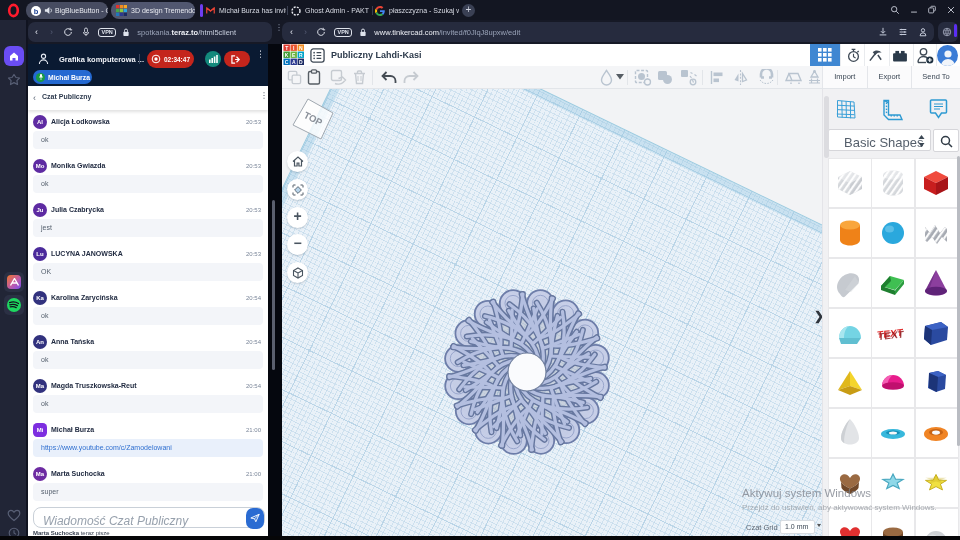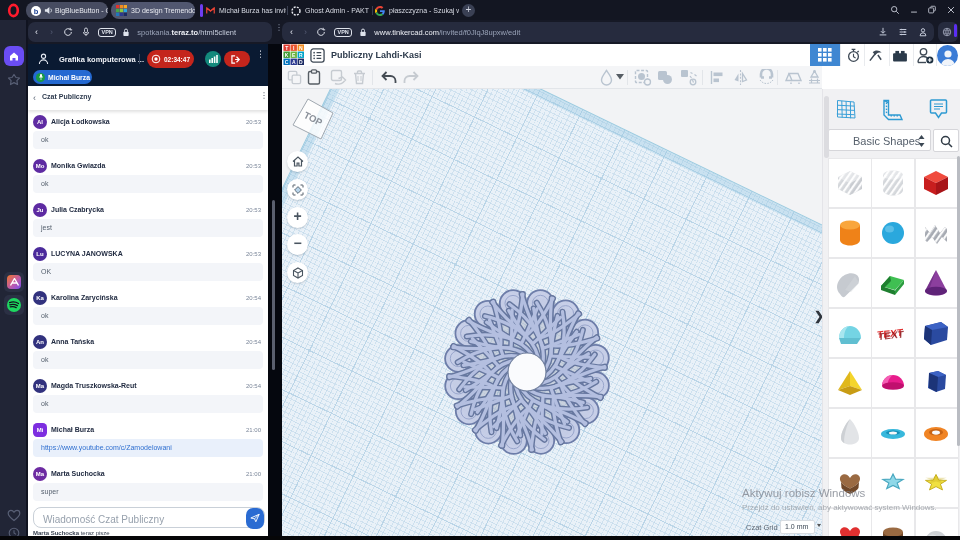--- a/index.html
+++ b/index.html
@@ -295,21 +295,21 @@
     <div class="avatar" style="top:379px;background:#7d2ee0;border-radius:30%;">Mi</div>
     <div class="msg-name" style="left:23px;top:382px;">Michał Burza</div>
     <div class="msg-time" style="right:7px;top:383px;">21:00</div>
     <div class="msg-bubble" style="top:395px;background:#e9f0fb;color:#2f6fd0;">https://www.youtube.com/c/Zamodelowani</div>
     <div class="avatar" style="top:423px;background:#6d2ba2;border-radius:50%;">Ma</div>
     <div class="msg-name" style="left:23px;top:426px;">Marta Suchocka</div>
     <div class="msg-time" style="right:7px;top:427px;">21:00</div>
     <div class="msg-bubble" style="top:439px;">super</div>
   </div>
   <div style="position:absolute;left:5px;top:463px;width:232px;height:21px;border:1px solid #c9d0d8;border-radius:8px;background:#fff;">
-    <span style="position:absolute;left:9px;top:6px;color:#97a1ad;font-size:10px;">Wiadomość Czat Publiczny</span>
+    <span style="position:absolute;left:9px;top:6px;color:#97a1ad;font-size:12px;font-style:italic;">Wiadomość Czat Publiczny</span>
     <div style="position:absolute;right:0px;top:0px;width:18px;height:21px;border-radius:7px;background:#2a6bd2;">
       <svg style="position:absolute;left:4px;top:5px" width="10" height="10" viewBox="0 0 12 12">
           <path d="M1 6l10-4.5-4 9-1.5-3.5z" fill="none" stroke="#fff" stroke-width="1.1" stroke-linejoin="round"></path>
           <path d="M5.5 7L11 1.5" stroke="#fff" stroke-width="1.1"></path>
         </svg>
     </div>
   </div>
   <div style="position:absolute;left:5px;top:486px;font-size:6px;color:#3a4353;"><b>Marta Suchocka</b> teraz pisze</div>
 </div>
 <div class="abs" id="gap">
@@ -463,20 +463,25 @@
     <div style="position:absolute;left:495px;top:4px;width:1px;height:15px;background:#e2e5e9;"></div>
     <svg style="position:absolute;left:502px;top:4px" width="19" height="15" viewBox="0 0 19 15">
         <path d="M5 3.5h9l3 7H8z" fill="none" stroke="#b9c4d0" stroke-width="1.4"></path>
         <path d="M5 3.5l-3 7h6M7 12.5v1.5M15 12.5v1.5" fill="none" stroke="#b9c4d0" stroke-width="1.4"></path>
       </svg>
     <svg style="position:absolute;left:525px;top:3px" width="15" height="16" viewBox="0 0 15 16">
         <path d="M7.5 2L11 8H4z" fill="none" stroke="#b9c4d0" stroke-width="1.3"></path>
         <circle cx="7.5" cy="2.5" r="1.4" fill="#b9c4d0"></circle>
         <path d="M2 11.5h11M2 14h11M4.5 9.5v5M10.5 9.5v5" stroke="#b9c4d0" stroke-width="1.2"></path>
       </svg>
+  </div>
+  <div style="position:absolute;left:540px;top:22px;width:138px;height:23px;background:#fbfbfc;border-bottom:1px solid #e2e5e9;display:flex;">
+    <div style="flex:1;border-left:1px solid #e4e6ea;font-size:7.5px;color:#3b4754;text-align:center;line-height:22px;">Import</div>
+    <div style="flex:1;border-left:1px solid #e4e6ea;font-size:7.5px;color:#3b4754;text-align:center;line-height:22px;">Export</div>
+    <div style="flex:1.1;border-left:1px solid #e4e6ea;font-size:7.5px;color:#3b4754;text-align:center;line-height:22px;">Send To</div>
   </div>
   <div id="vp">
     <div id="plane"></div>
     <svg style="position:absolute;left:2px;top:3px" width="56" height="56" viewBox="0 0 56 56">
       <polygon points="24,7 49,21 37,47 9,33" fill="rgba(255,255,255,0.8)" stroke="#a0a8b0" stroke-width="1"></polygon>
       <text x="29" y="30" font-size="9.5" font-weight="bold" fill="#8a9099" text-anchor="middle" transform="rotate(27 29 27)" font-family="Liberation Sans">TOP</text>
     </svg>
     <div class="tooldot" style="top:62px;"><svg style="margin-top:5px" width="12" height="11" viewBox="0 0 12 11">
           <path d="M1 5.5L6 1l5 4.5M2.5 4.5V10h2.6V7h1.8v3h2.6V4.5" fill="none" stroke="#4a5560" stroke-width="1.2"></path>
         </svg></div>
@@ -646,21 +651,21 @@
         <g stroke="#2e9ad2" fill="none" stroke-width="1.4">
           <path d="M3 1.5V16l4.5 4.5H21l-2-4.5H7.5V1.5z M3 1.5L7.5 3.8"></path>
           <path d="M4.8 4.5l1.4-.4M4.8 7.5l1.4-.4M4.8 10.5l1.4-.4M4.8 13.5l1.4-.4M10 17.5l.4-1.4M13 17.5l.4-1.4M16 17.5l.4-1.4"></path>
         </g>
       </svg>
   <svg style="position:absolute;left:106px;top:9px" width="19" height="22" viewBox="0 0 19 22">
         <path d="M2.5 2h14a1 1 0 0 1 1 1v11a1 1 0 0 1-1 1h-4l-3 4.5-3-4.5h-4a1 1 0 0 1-1-1V3a1 1 0 0 1 1-1z" fill="none" stroke="#2e9ad2" stroke-width="1.5"></path>
         <path d="M5 6h9M5 8.5h9M5 11h6" stroke="#2e9ad2" stroke-width="1.2"></path>
       </svg>
   <div style="position:absolute;left:5px;top:40px;width:103px;height:22px;background:#fff;border:1px solid #d6d6da;border-radius:2px;">
-    <span style="position:absolute;left:24px;top:5px;font-size:11px;color:#555f6b;">Basic Shapes</span>
+    <span style="position:absolute;left:15px;top:5px;font-size:13px;color:#555f6b;">Basic Shapes</span>
     <svg style="position:absolute;right:5px;top:5px" width="7" height="12" viewBox="0 0 7 12">
           <path d="M3.5 0L6.5 4h-6z M3.5 12L6.5 8h-6z" fill="#3b4754"></path>
         </svg>
   </div>
   <div style="position:absolute;left:110px;top:40px;width:26px;height:23px;background:#fff;border:1px solid #d6d6da;border-radius:2px;">
     <svg style="position:absolute;left:6px;top:5px" width="13" height="13" viewBox="0 0 13 13">
           <circle cx="5.5" cy="5.5" r="4" fill="none" stroke="#2f3a45" stroke-width="1.5"></circle>
           <path d="M8.5 8.5l3.5 3.5" stroke="#2f3a45" stroke-width="1.5"></path>
         </svg>
   </div>
@@ -762,16 +767,16 @@
         <ellipse cx="19" cy="11" rx="10" ry="4.5" fill="#9a6a42"></ellipse>
       </svg><svg style="position:absolute;left:94.3px;top:434px" width="38" height="38" viewBox="0 0 38 38">
         <circle cx="19" cy="19" r="11" fill="#cfd2d6"></circle>
         <ellipse cx="15.5" cy="15" rx="4.5" ry="3.5" fill="#eceef0" opacity="0.55"></ellipse>
       </svg>
   <div style="position:absolute;left:0.5px;top:7px;width:5px;height:62px;border-radius:3px;background:#dcdce0;"></div>
   <div style="position:absolute;left:133.5px;top:67px;width:3.5px;height:290px;border-radius:2px;background:#b9bcc2;"></div>
 </div>
 </div>
 <div class="abs" id="watermark" style="left:742px;top:487px;color:rgba(128,133,142,0.8);pointer-events:none;">
-  <div style="font-size:11.5px;">Aktywuj robisz Windows</div>
+  <div style="font-size:11.5px;">Aktywuj system Windows</div>
   <div style="font-size:8px;margin-top:3.5px;color:rgba(128,133,142,0.65);">Przejdź do ustawień, aby aktywować system Windows.</div>
 </div>
 <div class="abs" id="taskbar" style="left:0;top:536px;width:960px;height:4px;background:#060608;"></div>
 
 </body></html>

